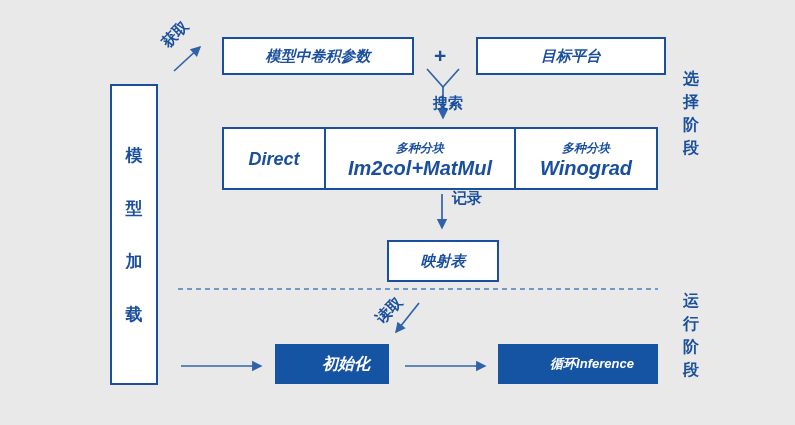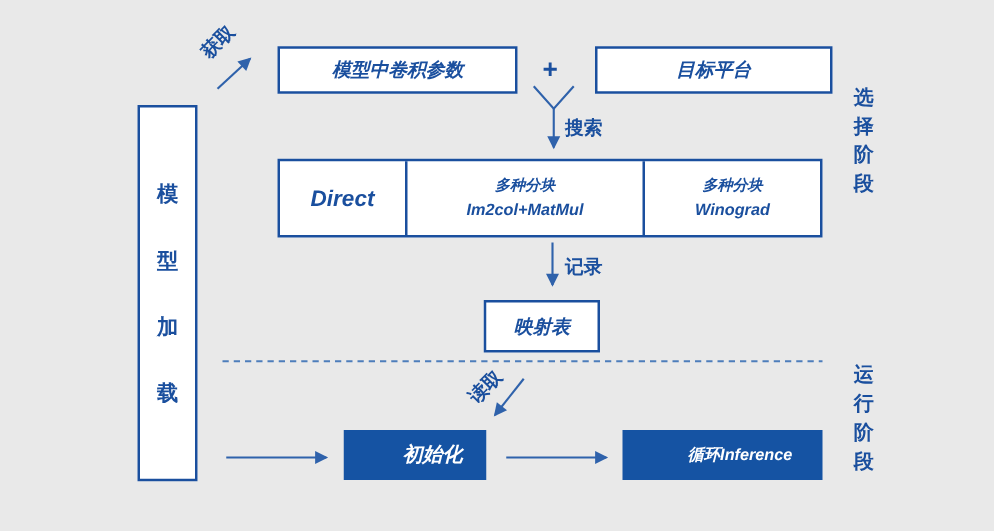--- a/index.html
+++ b/index.html
@@ -65,21 +65,21 @@
   .mcell {
     box-sizing: border-box;
     height: 100%;
     display: flex;
     flex-direction: column;
     align-items: center;
     justify-content: center;
     gap: 2px;
   }
   .mcell .cjk { font-size: 12px; line-height: 17px; }
-  .mcell .lat { font-size: 13px; line-height: 18px; }
+  .mcell .lat { font-size: 20px; line-height: 18px; }
   .divider-r { border-right: 2px solid #1a4f9e; }
   svg.overlay {
     position: absolute;
     left: 0; top: 0;
     pointer-events: none;
   }
 </style>
 </head>
 <body>
 
@@ -109,39 +109,39 @@
   </div>
 
   <div class="lbl rot" style="left:154px; top:26px; width:42px;">获取</div>
 
   <div class="box" style="left:222px; top:37px; width:192px; height:38px; font-size:15px;">模型中卷积参数</div>
 
   <div class="lbl" style="left:434px; top:45px; font-size:21px; line-height:21px;">+</div>
 
   <div class="box" style="left:476px; top:37px; width:190px; height:38px; font-size:15px;">目标平台</div>
 
-  <div class="lbl" style="left:452px; top:95px;">搜索</div>
+  <div class="lbl" style="left:433px; top:95px;">搜索</div>
 
   <div class="box methods-row" style="left:222px; top:127px; width:436px; height:63px; align-items:stretch; justify-content:flex-start;">
     <div class="mcell divider-r" style="width:102px;">
       <span class="lat" style="font-size:18px;">Direct</span>
     </div>
     <div class="mcell divider-r" style="width:190px;">
       <span class="cjk">多种分块</span>
       <span class="lat">Im2col+MatMul</span>
     </div>
     <div class="mcell" style="flex:1;">
       <span class="cjk">多种分块</span>
       <span class="lat">Winograd</span>
     </div>
   </div>
 
-  <div class="lbl" style="left:452px; top:206px;">记录</div>
+  <div class="lbl" style="left:452px; top:190px;">记录</div>
 
-  <div class="box" style="left:387px; top:240px; width:93px; height:42px; font-size:15px;">映射表</div>
+  <div class="box" style="left:387px; top:240px; width:112px; height:42px; font-size:15px;">映射表</div>
 
   <div class="lbl rot" style="left:368px; top:302px; width:42px;">读取</div>
 
   <div class="box box-filled" style="left:275px; top:344px; width:114px; height:40px; font-size:16px;">初始化</div>
 
   <div class="box box-filled" style="left:498px; top:344px; width:160px; height:40px; font-size:13px;">循环Inference</div>
 
   <div class="vchars stage-col" style="top:70px;">
     <span>选</span>
     <span>择</span>

